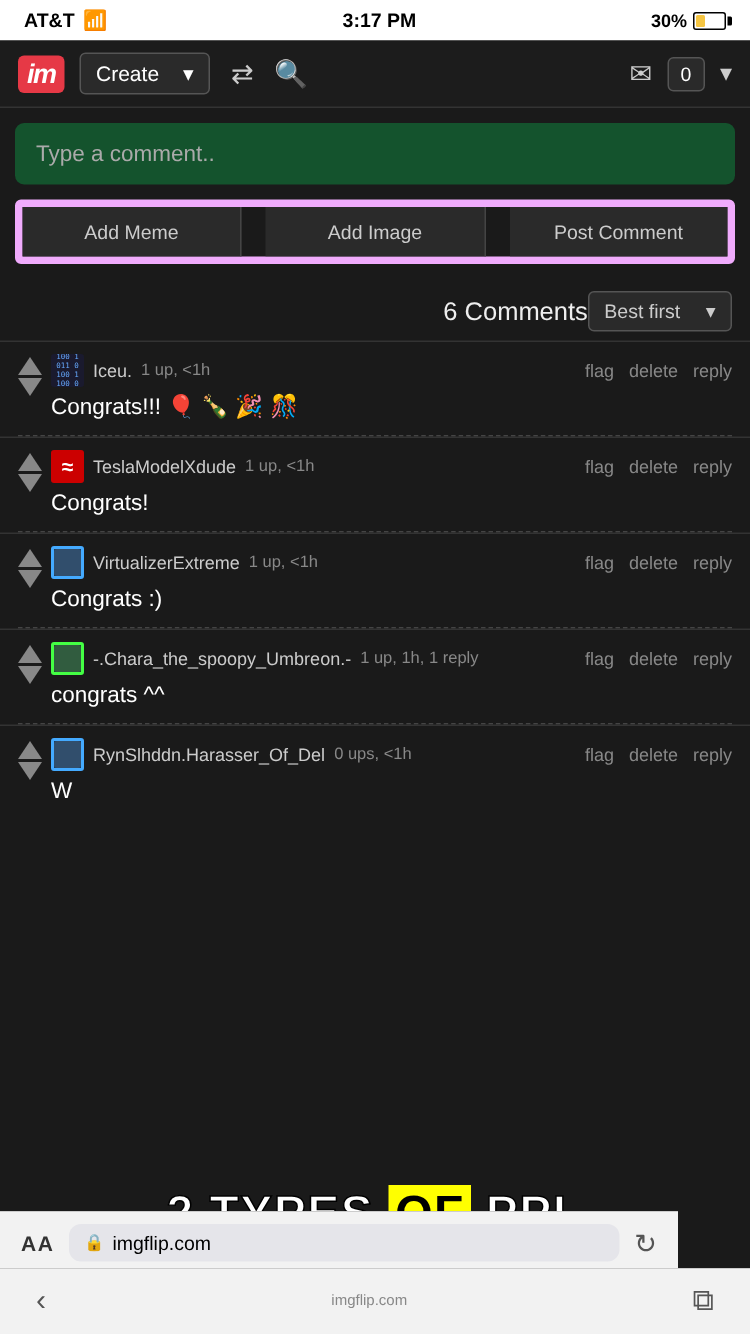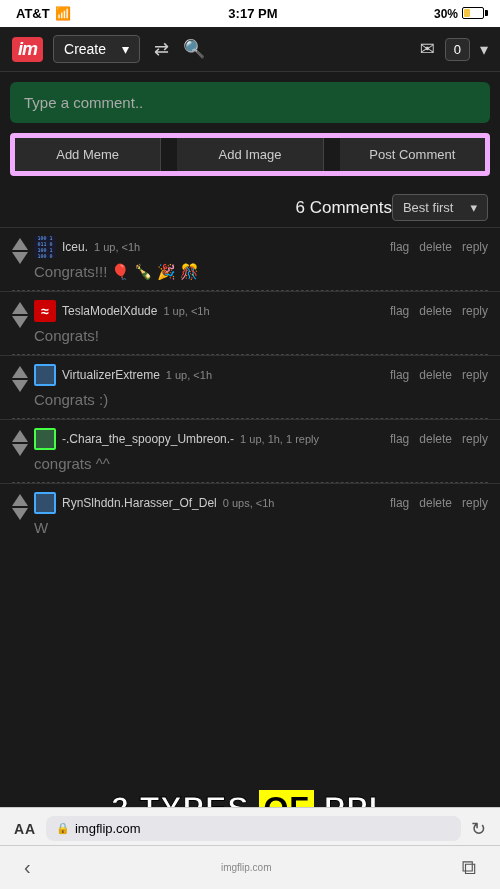--- a/index.html
+++ b/index.html
@@ -18,21 +18,21 @@
       color: #000;
       display: flex;
       justify-content: space-between;
       align-items: center;
       padding: 6px 16px;
       font-size: 13px;
       font-weight: 600;
     }
     .status-left { display: flex; align-items: center; gap: 6px; }
     .status-center { font-weight: 600; }
-    .status-right { display: flex; align-items: flex-start; gap: 4px; font-size: 12px; }
+    .status-right { display: flex; align-items: center; gap: 4px; font-size: 12px; }
     .battery-icon {
       width: 22px; height: 12px;
       border: 1.5px solid #000;
       border-radius: 2px;
       position: relative;
       display: inline-flex;
       align-items: center;
     }
     .battery-icon::after {
       content: '';
@@ -216,31 +216,31 @@
       gap: 10px;
       margin-left: auto;
     }
     .comment-action-link {
       font-size: 12px;
       color: #888;
       cursor: pointer;
     }
     .comment-text {
       font-size: 15px;
-      color: #737373;
+      color: #ffffff;
       margin-top: 2px;
       line-height: 1.4;
     }
 
     
     .browser-bar {
       position: fixed;
       bottom: 50px;
       left: 0;
-      width: 500px;
+      width: 452px;
       background: #f2f2f2;
       border-top: 1px solid #ccc;
       padding: 8px 14px;
       display: flex;
       align-items: center;
       gap: 10px;
     }
     .aa-label {
       font-size: 14px;
       color: #333;

